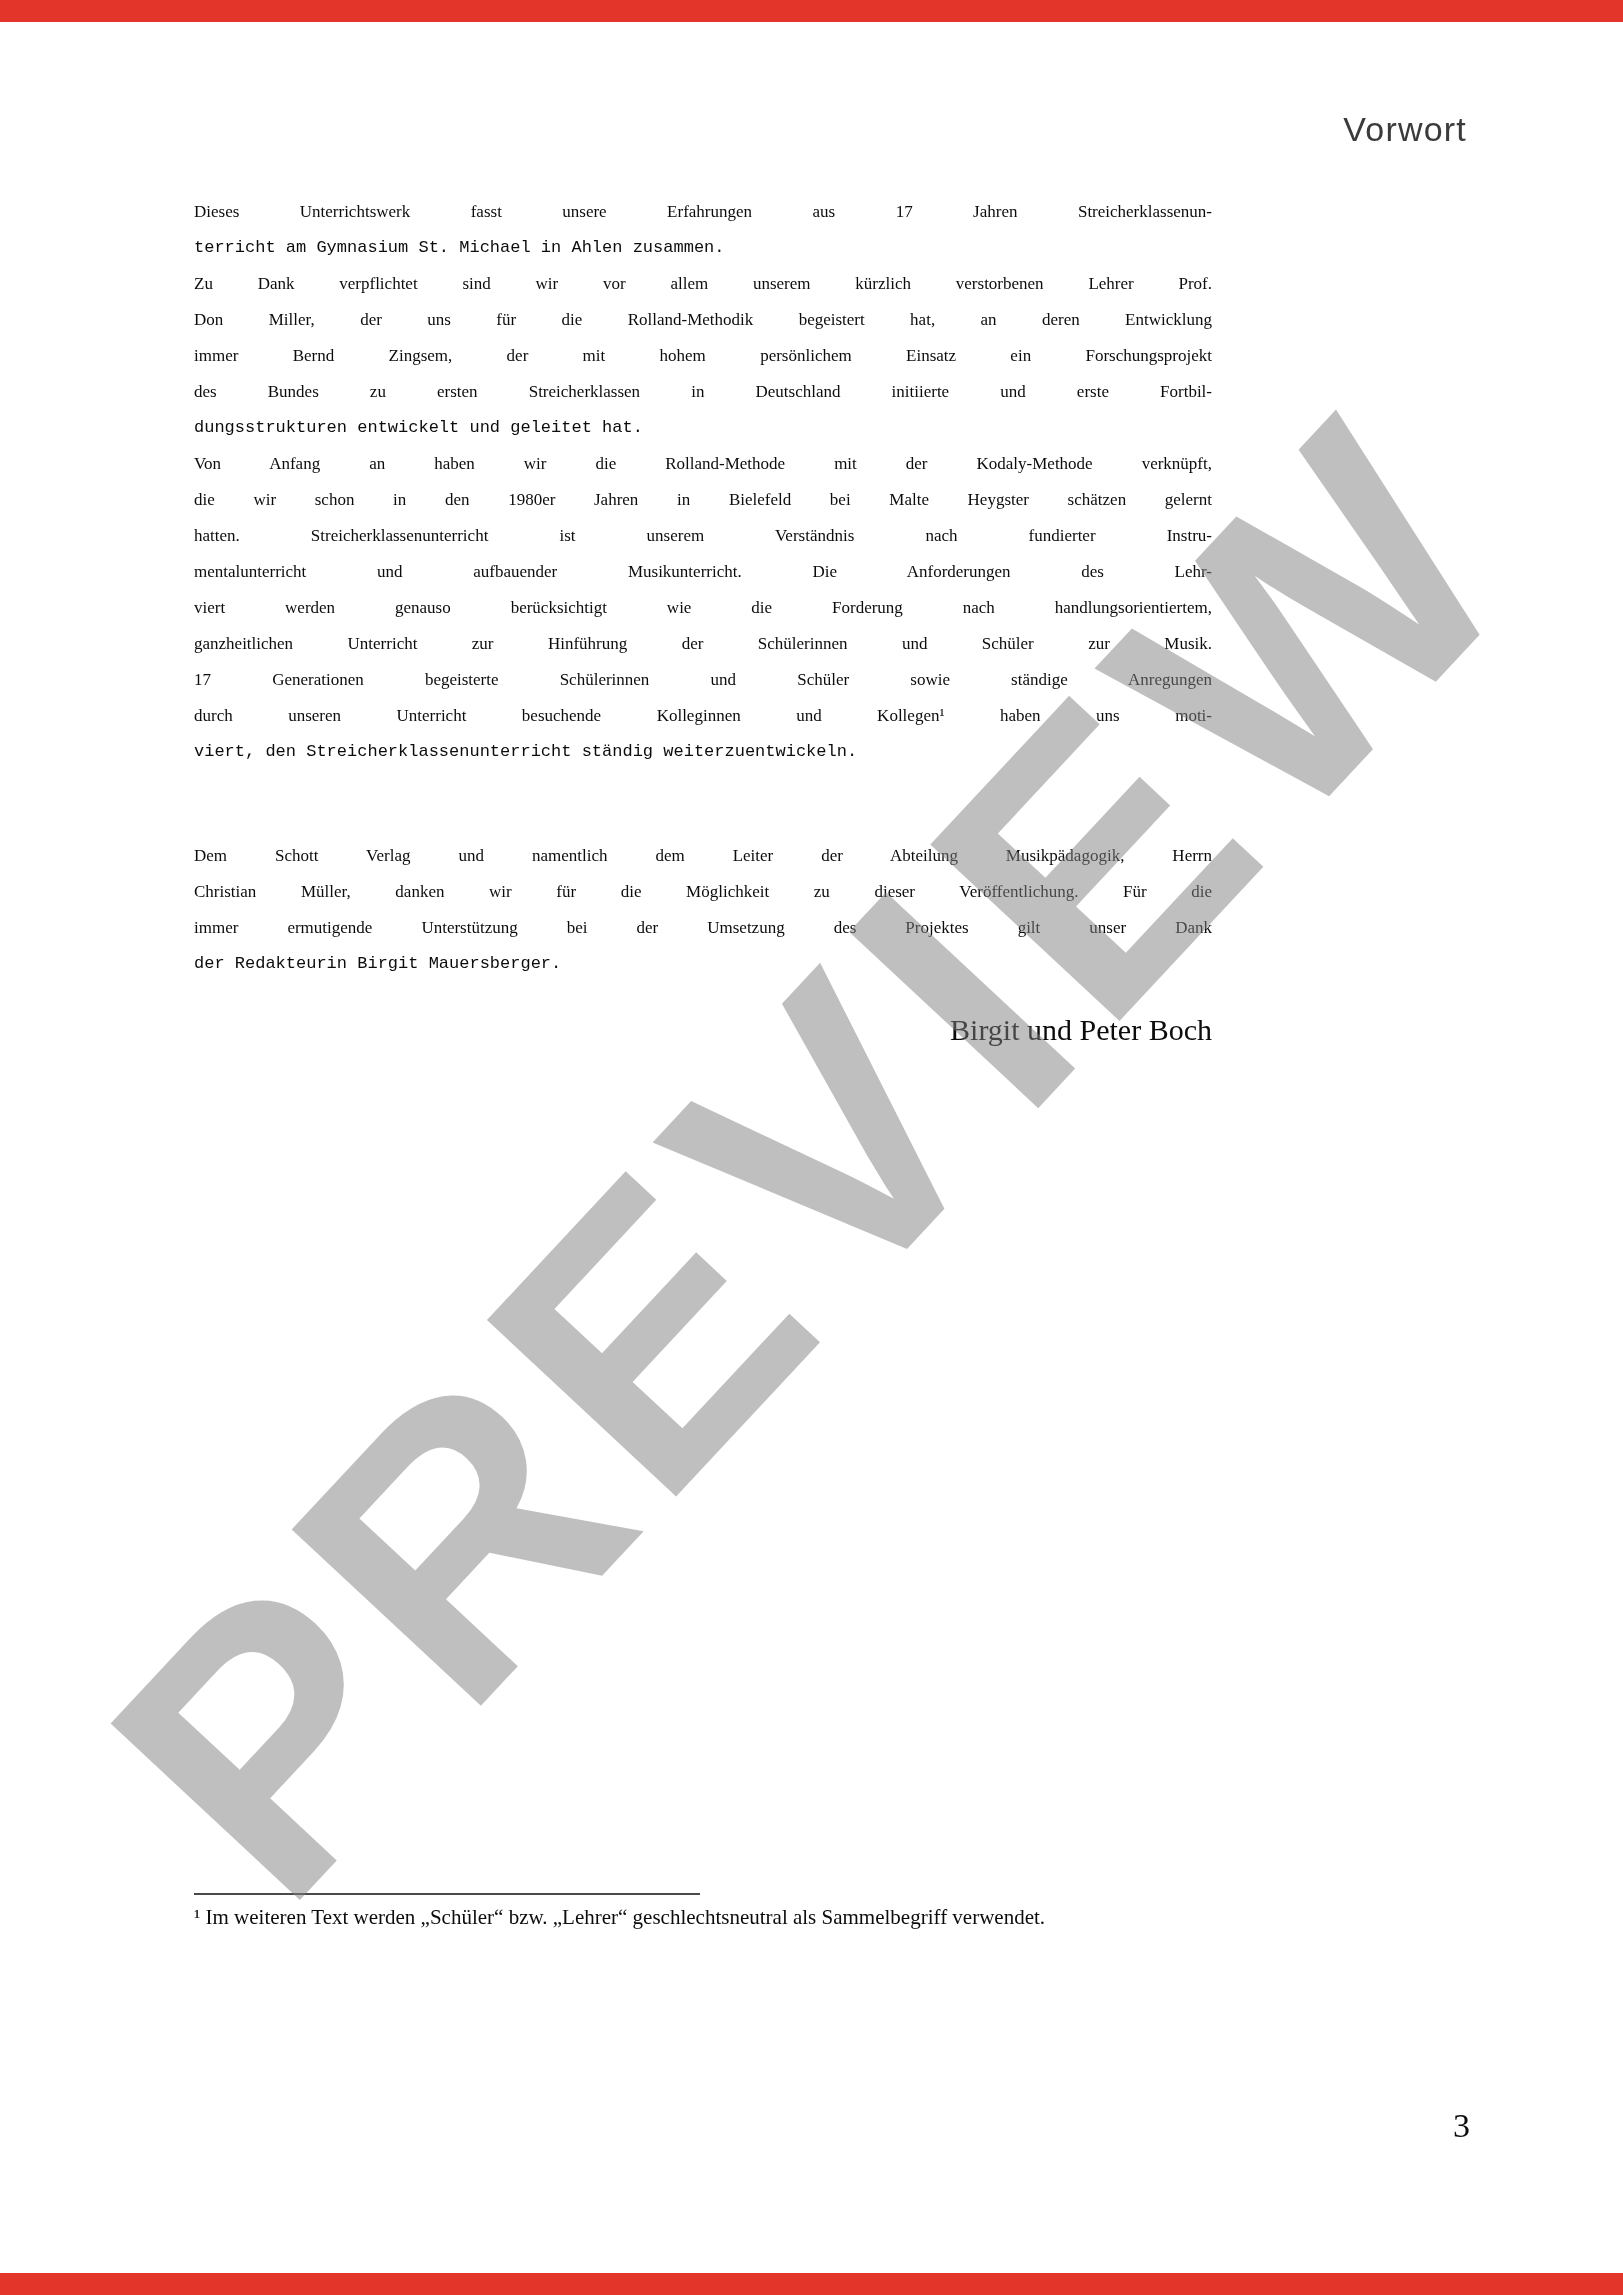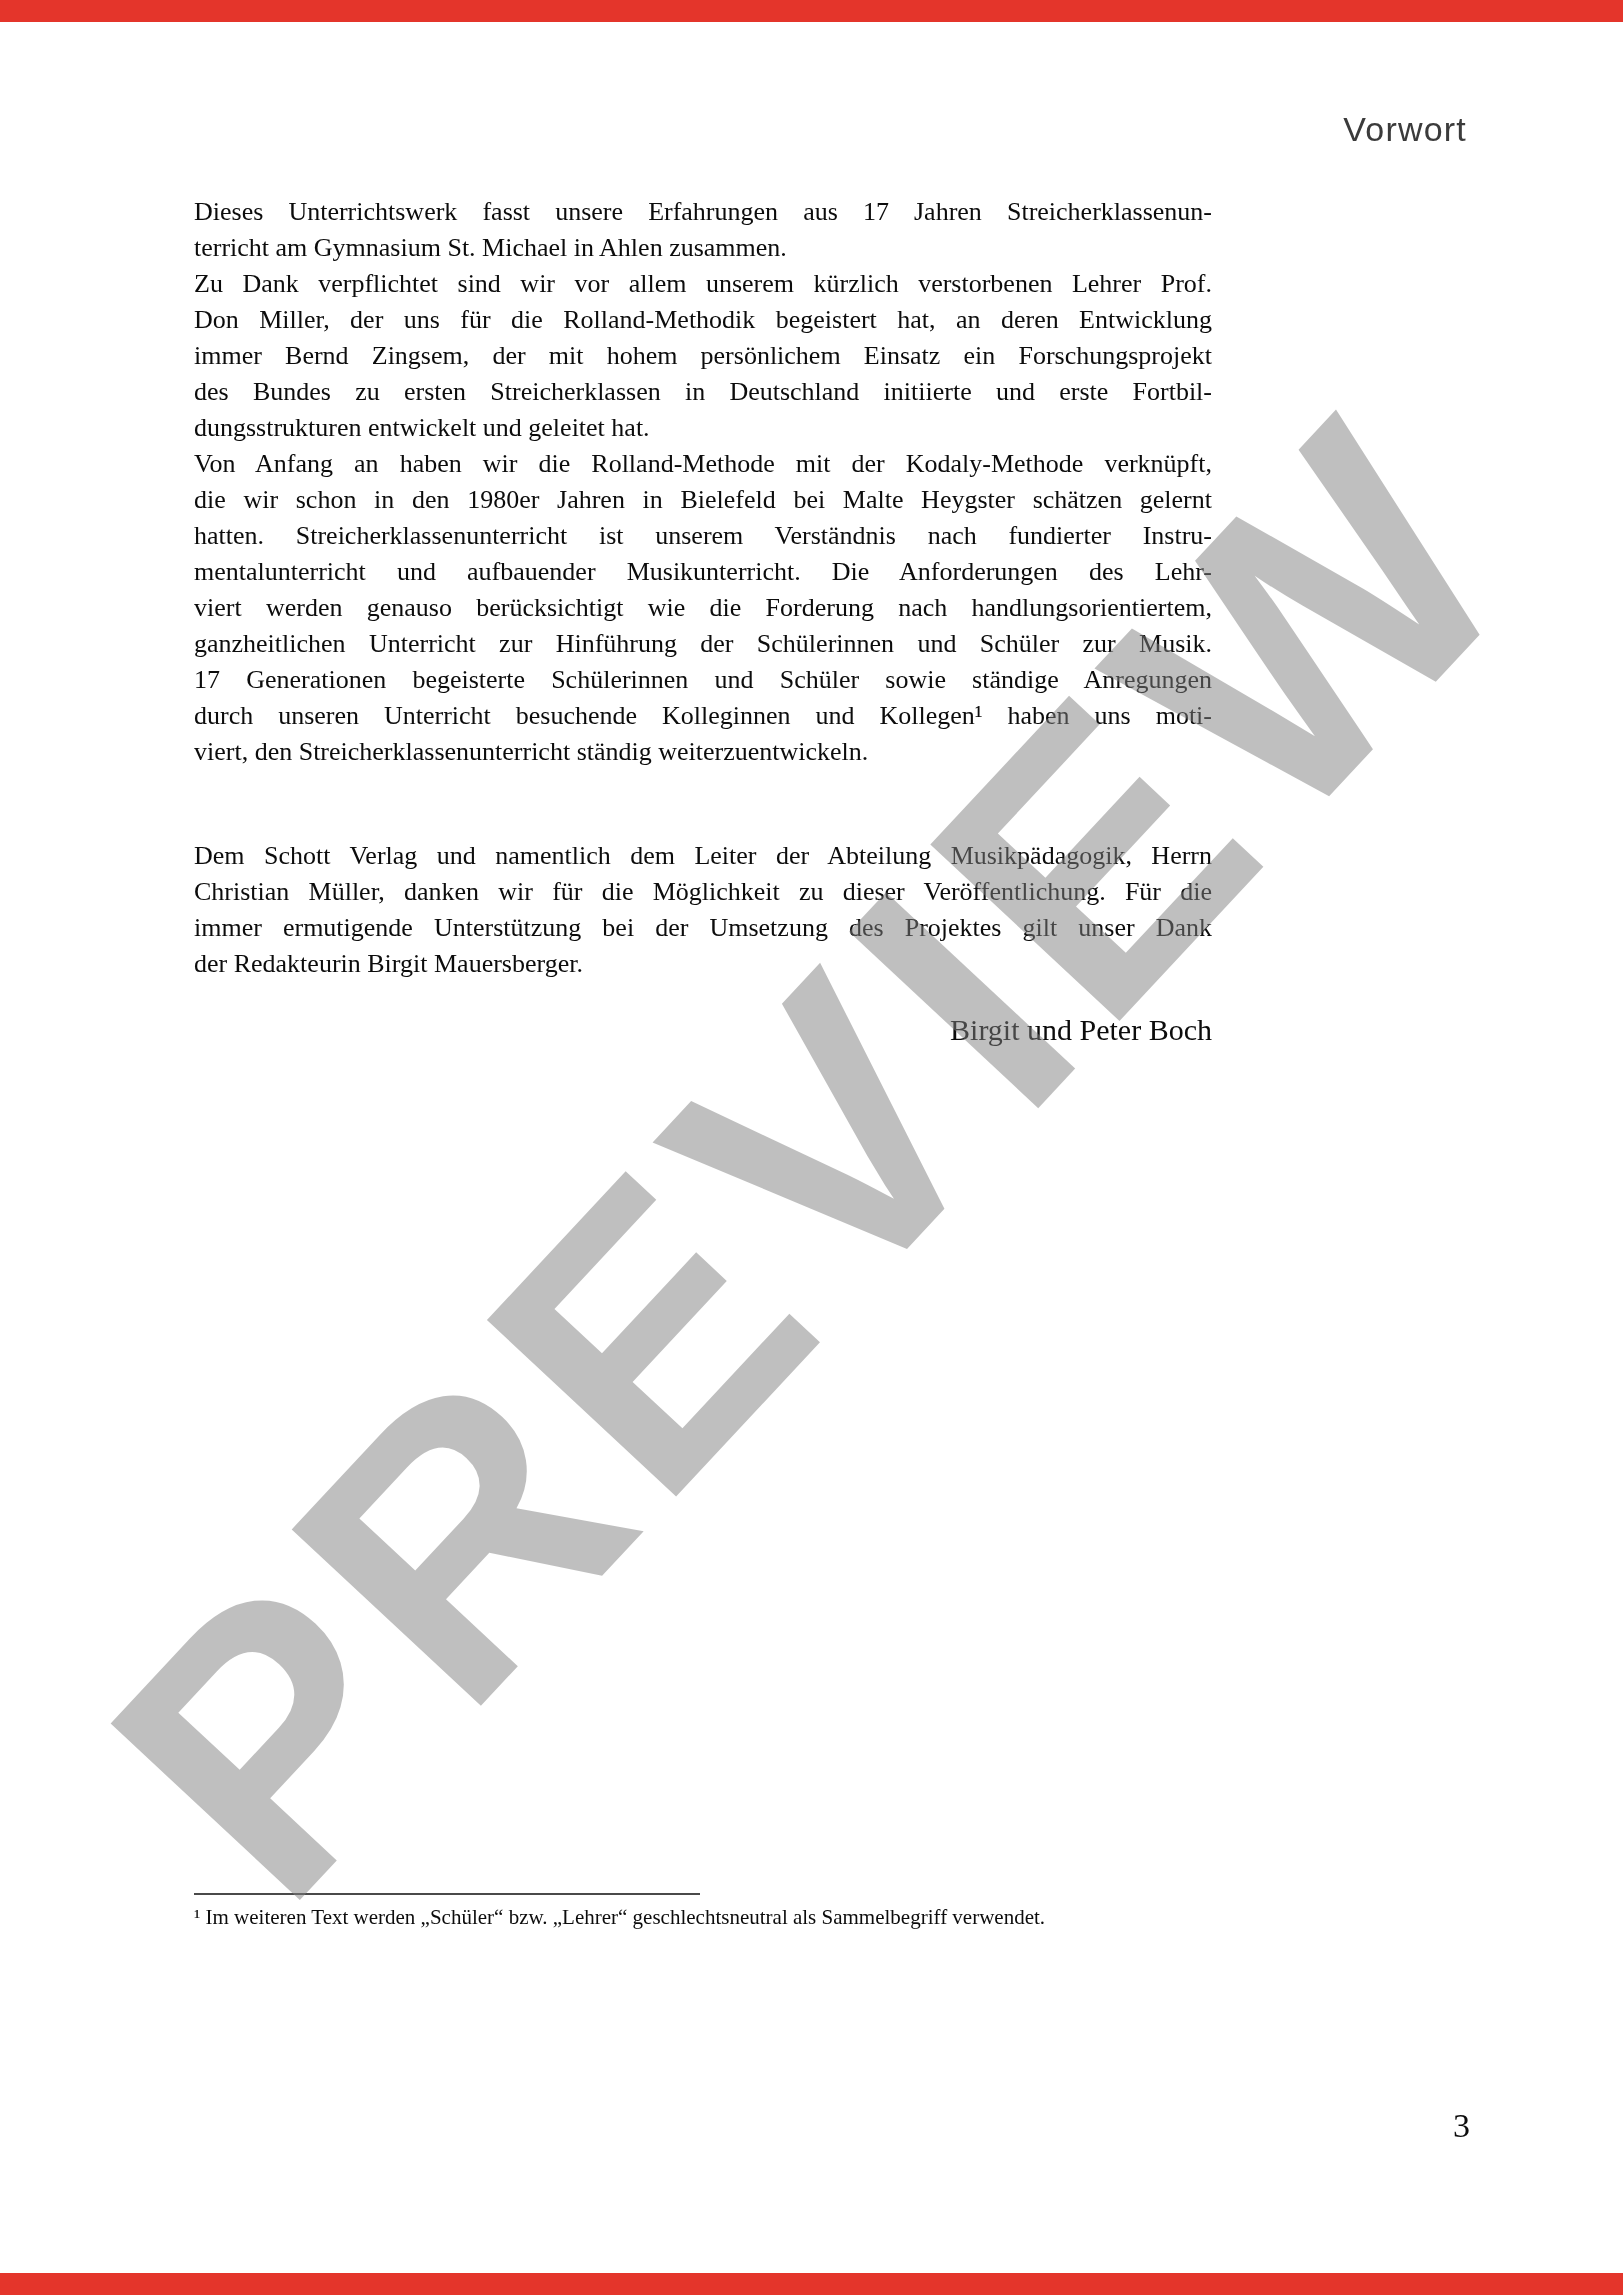--- a/index.html
+++ b/index.html
@@ -8,23 +8,23 @@
 
   .red-bar { position: absolute; left: 0; width: 1623px; height: 22px; z-index: 10; }
   .red-bar.top { top: 0; }
   .red-bar.bottom { bottom: 0; }
 
   .vorwort { position: absolute; top: 112px; right: 156px;
              font-family: "Liberation Sans", sans-serif; font-weight: normal;
              font-size: 34px; line-height: 34px; letter-spacing: 1.2px; z-index: 2; }
 
   .textblock { position: absolute; left: 194px; width: 1018px; z-index: 1;
-               font-size: 26px; line-height: 36px; color: #0c0c0c; }
+               font-size: 17px; line-height: 36px; color: #0c0c0c; }
   .jline { text-align: justify; text-align-last: justify; height: 36px; }
-  .jline.plast { text-align-last: left; }
+  .jline.plast { text-align-last: left; font-family: Liberation Mono, monospace; }
 
   .signature { position: absolute; left: 194px; width: 1018px; top: 1012px;
                font-size: 30px; line-height: 36px; text-align: right;
                color: #0c0c0c; z-index: 1; }
 
   .footnote-rule { position: absolute; left: 194px; top: 1893px; width: 506px;
                    height: 1.6px; background: #4a4a4a; z-index: 1; }
   .footnote { position: absolute; left: 194px; top: 1905px; width: 1018px;
               font-size: 21px; line-height: 24.5px; color: #0c0c0c; z-index: 1; }
 

